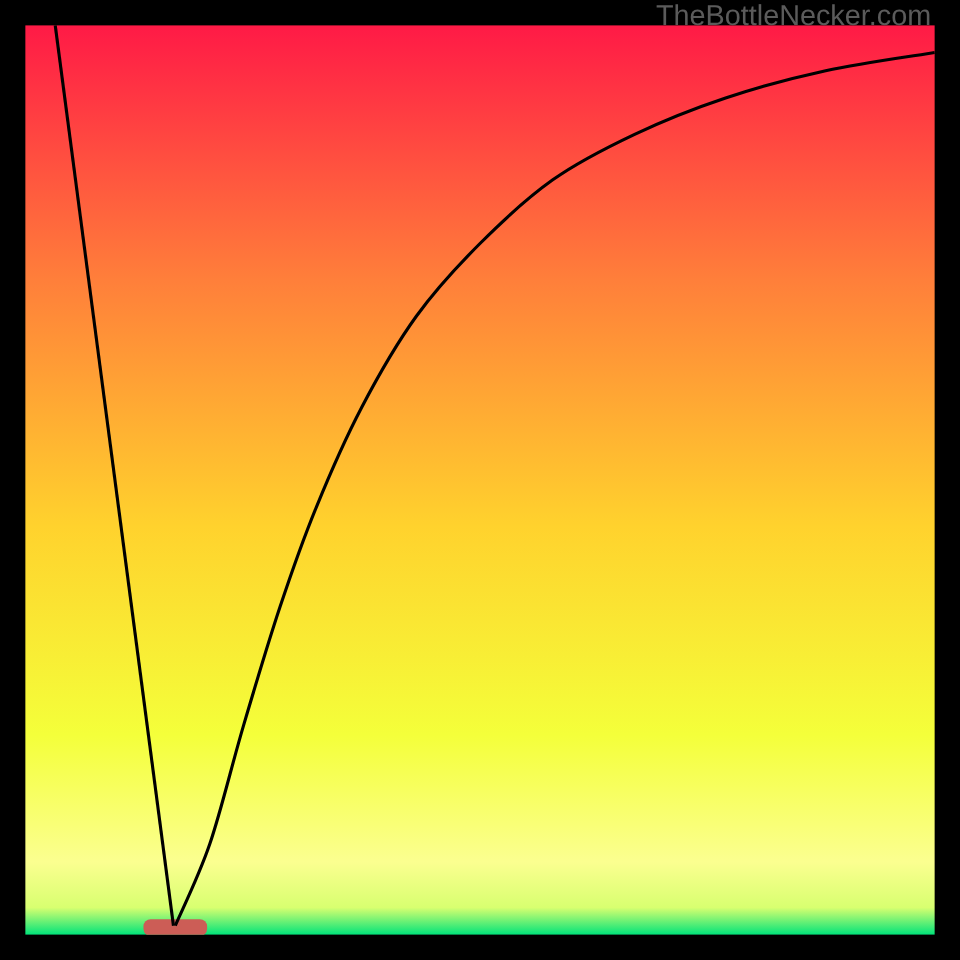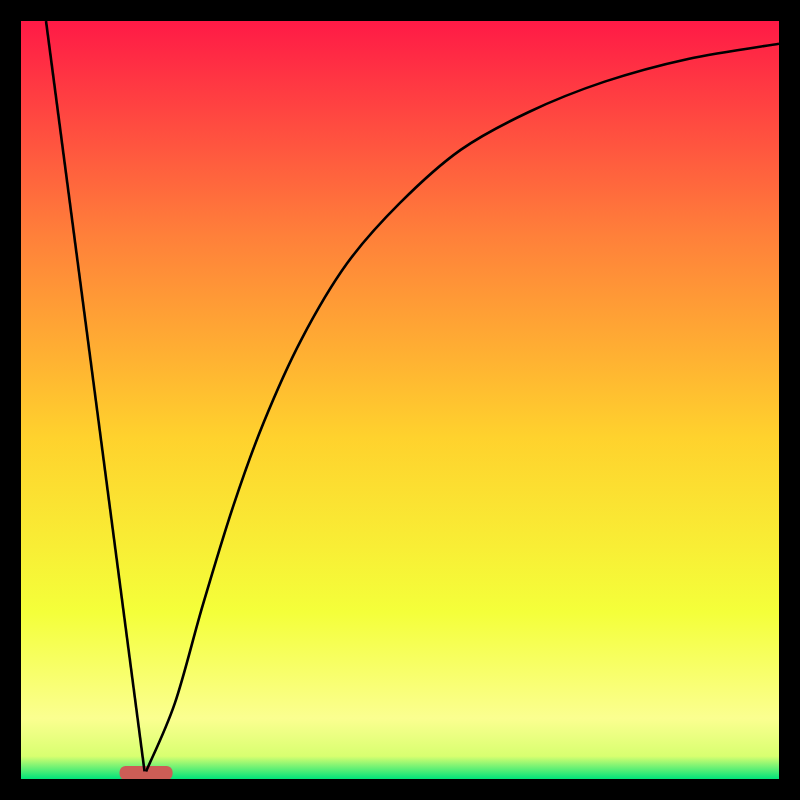--- a/index.html
+++ b/index.html
@@ -34,20 +34,21 @@
     font-size: 24px;
     font-weight: 400;
     letter-spacing: 0px;
     z-index: 5;
   }
 </style>
 </head>
 <body>
 
 <div class="frame">
+  <div class="watermark">TheBottleNecker.com</div>
   <svg class="plot" width="758" height="758" viewBox="0 0 758 758">
     <defs>
       <linearGradient id="bg-grad" x1="0" y1="0" x2="0" y2="1">
         <stop id="g0" offset="0%" stop-color="#ff1a46"></stop>
         <stop id="g1" offset="28%" stop-color="#ff7f3a"></stop>
         <stop id="g2" offset="55%" stop-color="#ffd22d"></stop>
         <stop id="g3" offset="78%" stop-color="#f4ff3a"></stop>
         <stop id="g4" offset="92%" stop-color="#fbff90"></stop>
         <stop id="g4b" offset="97%" stop-color="#d8ff70"></stop>
         <stop id="g5" offset="100%" stop-color="#00e37a"></stop>

